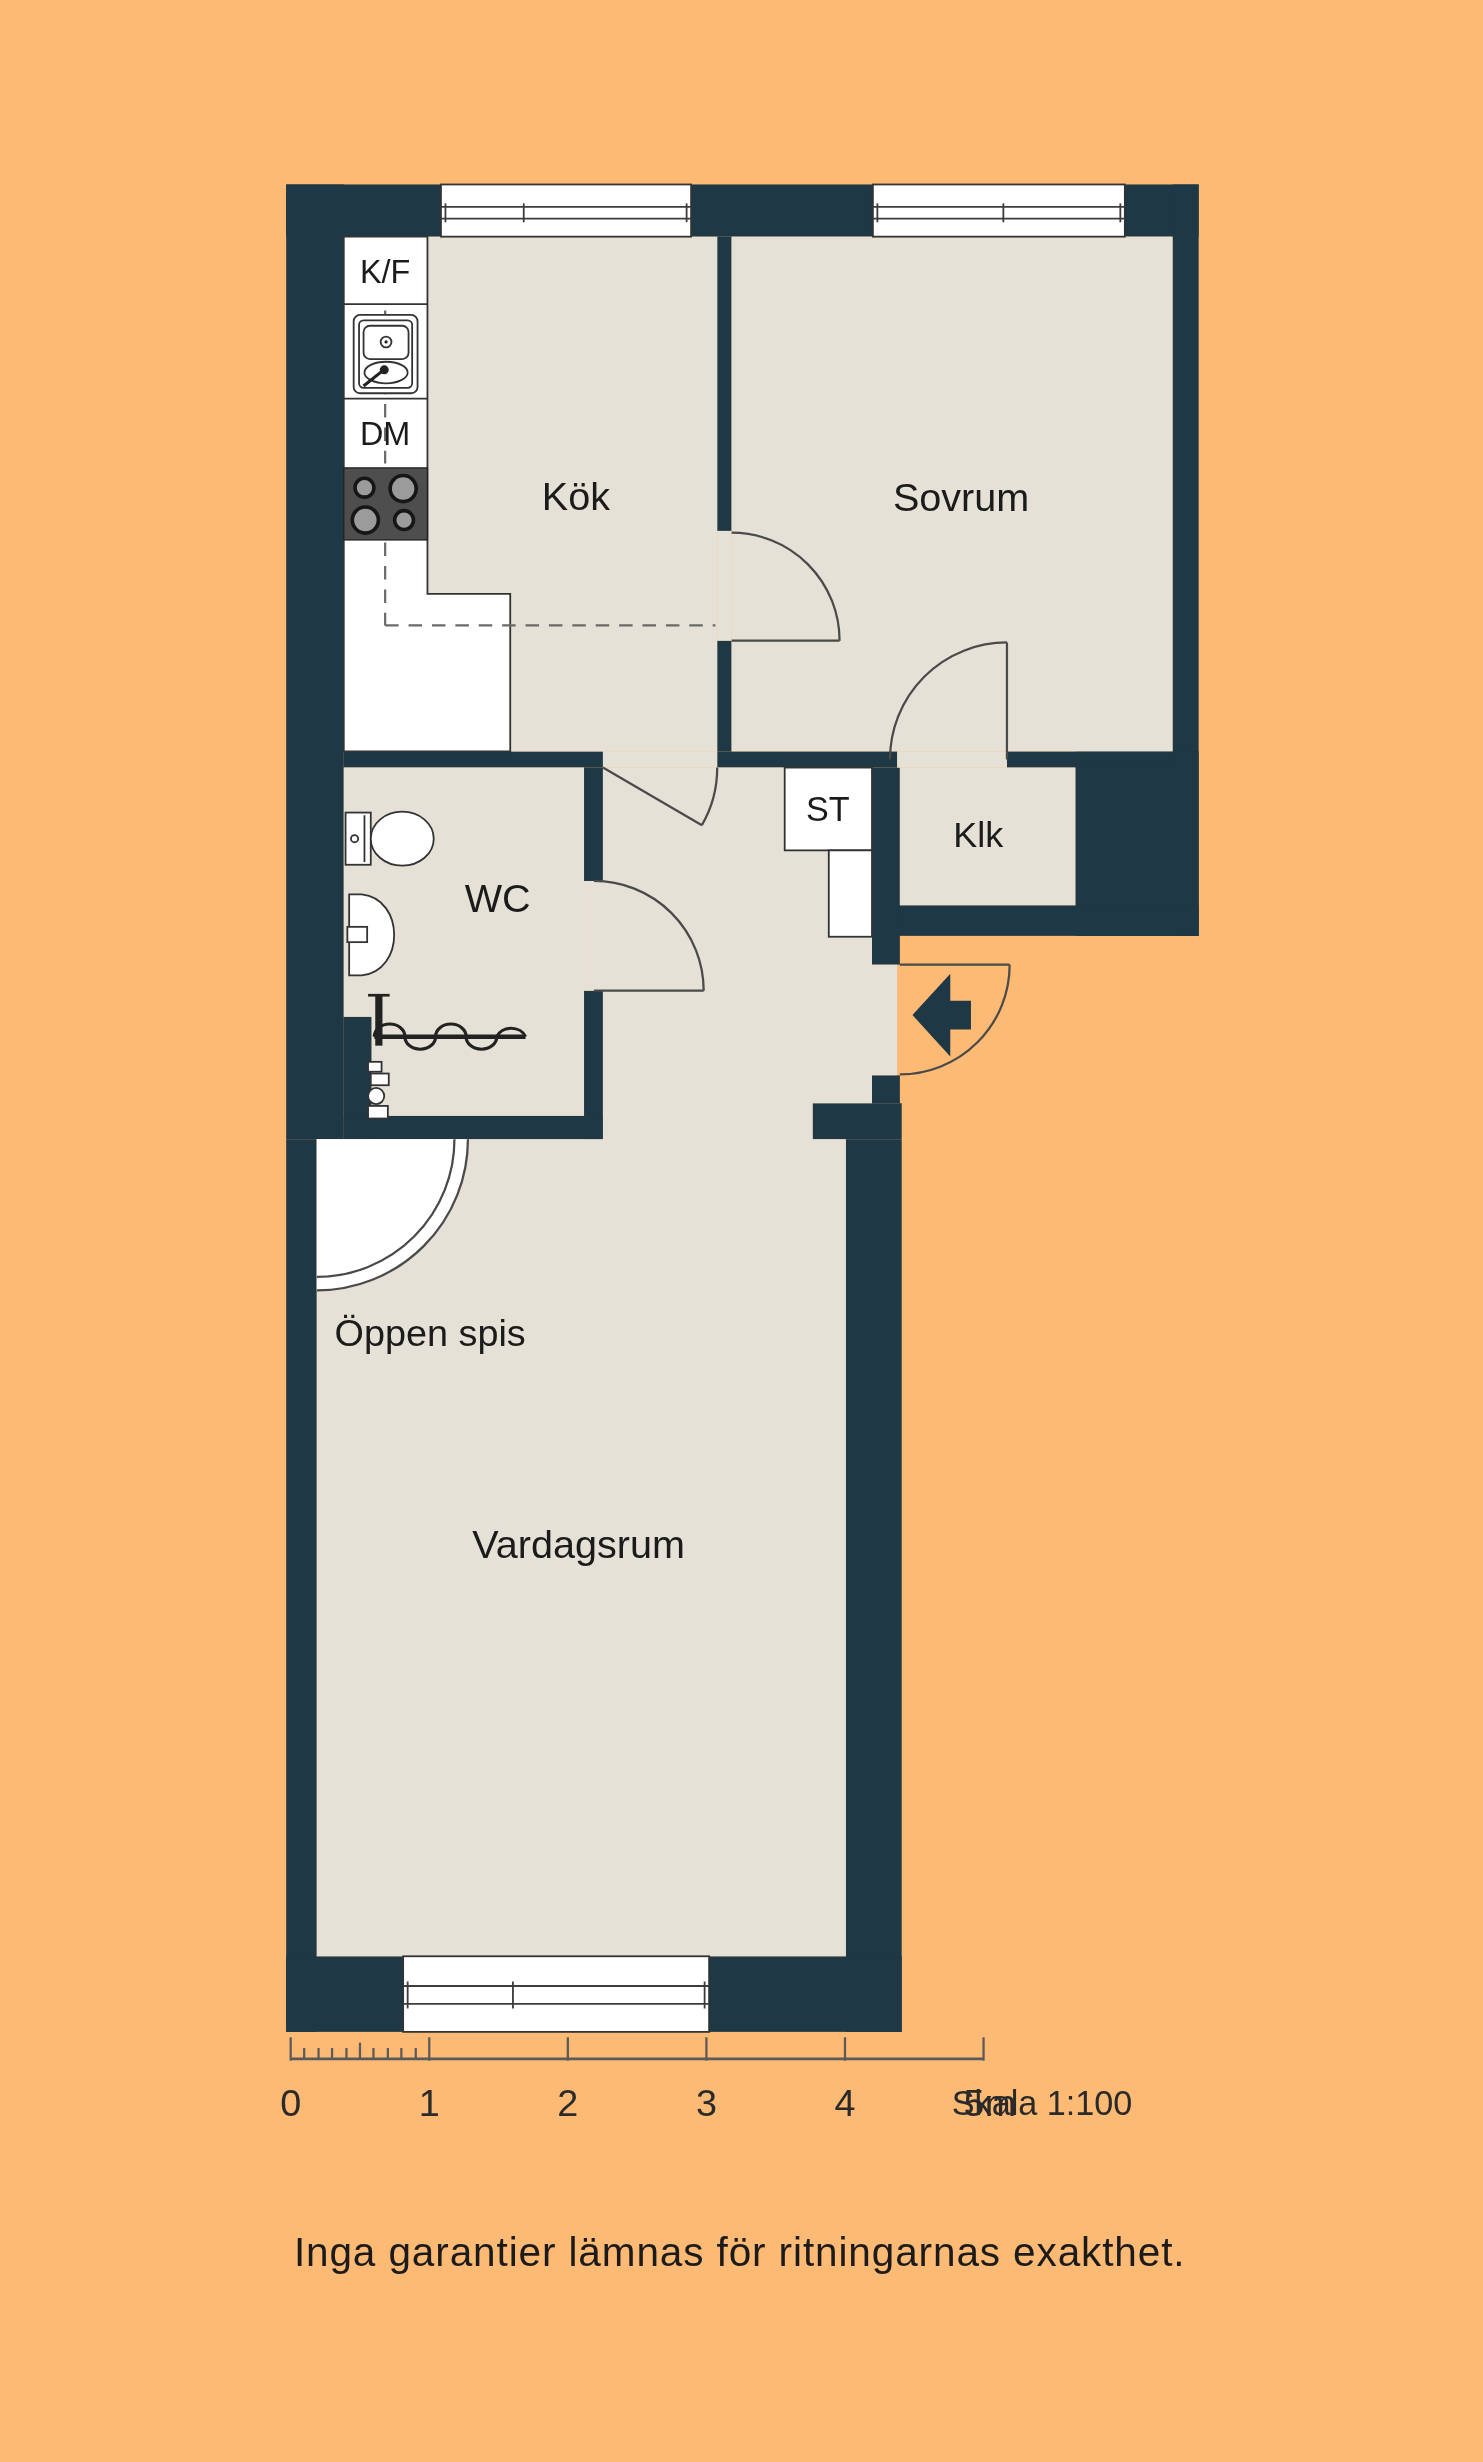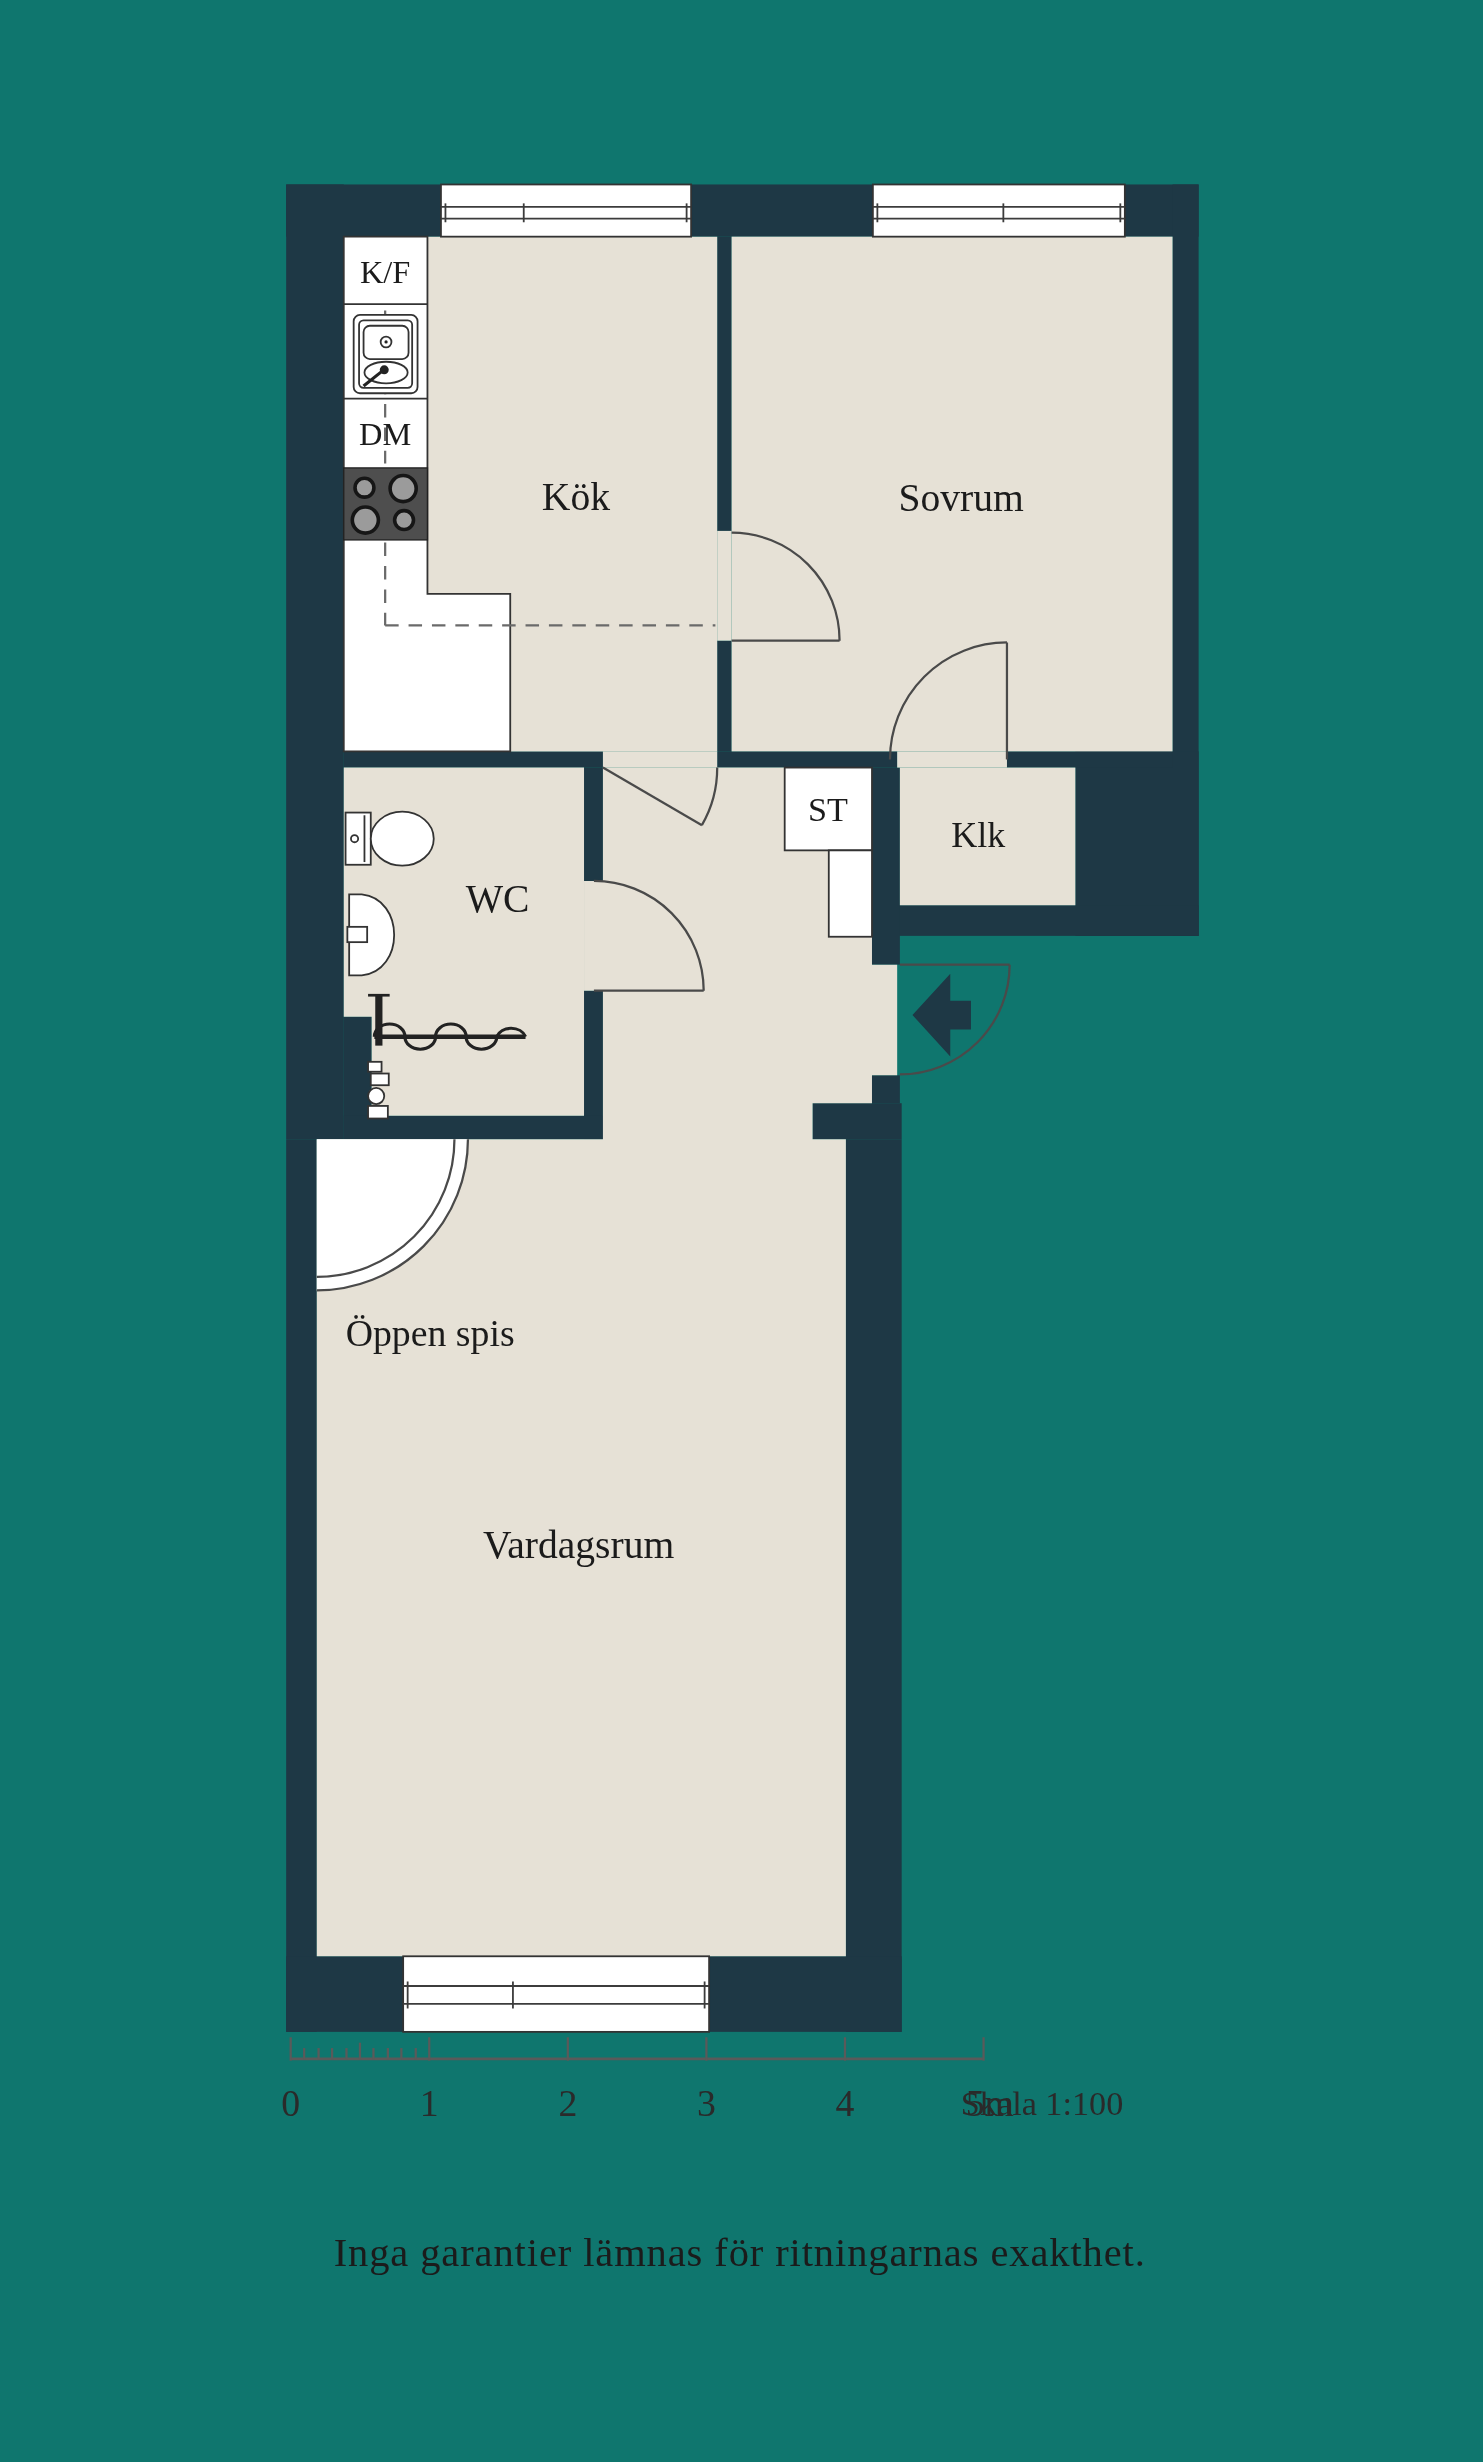--- a/index.html
+++ b/index.html
@@ -1,17 +1,17 @@
 <!DOCTYPE html>
 <html style="font-size:14.4px"><head>
 <meta charset="utf-8">
 <style>
   html,body{margin:0;padding:0;background:#ffffff;}
-  .page{position:relative;width:1483px;height:2462px;background:#0f766e;overflow:hidden;
-        font-family:Liberation Serif, serif;}
+  .page{position:relative;width:1483px;height:2462px;background:#fdba74;overflow:hidden;
+        font-family:Liberation Sans, sans-serif;}
   svg{position:absolute;left:0;top:0;}
   .wall{fill:#1e3845;stroke:none;}
   .room{fill:#e6e1d6;stroke:none;}
   .fixwhite{fill:#ffffff;stroke:#333333;stroke-width:2;}
   .thin{fill:none;stroke:#333333;stroke-width:2;}
   .thick{fill:none;stroke:#222222;stroke-width:3.5;}
   .arc{fill:none;stroke:#4a4a4a;stroke-width:2.5;}
   .dash{fill:none;stroke:#6a6a6a;stroke-width:2.5;stroke-dasharray:15 11;}
   .glaze{fill:none;stroke:#3c3c3c;stroke-width:2;}
   .label{fill:#1b1b1b;text-anchor:middle;}

